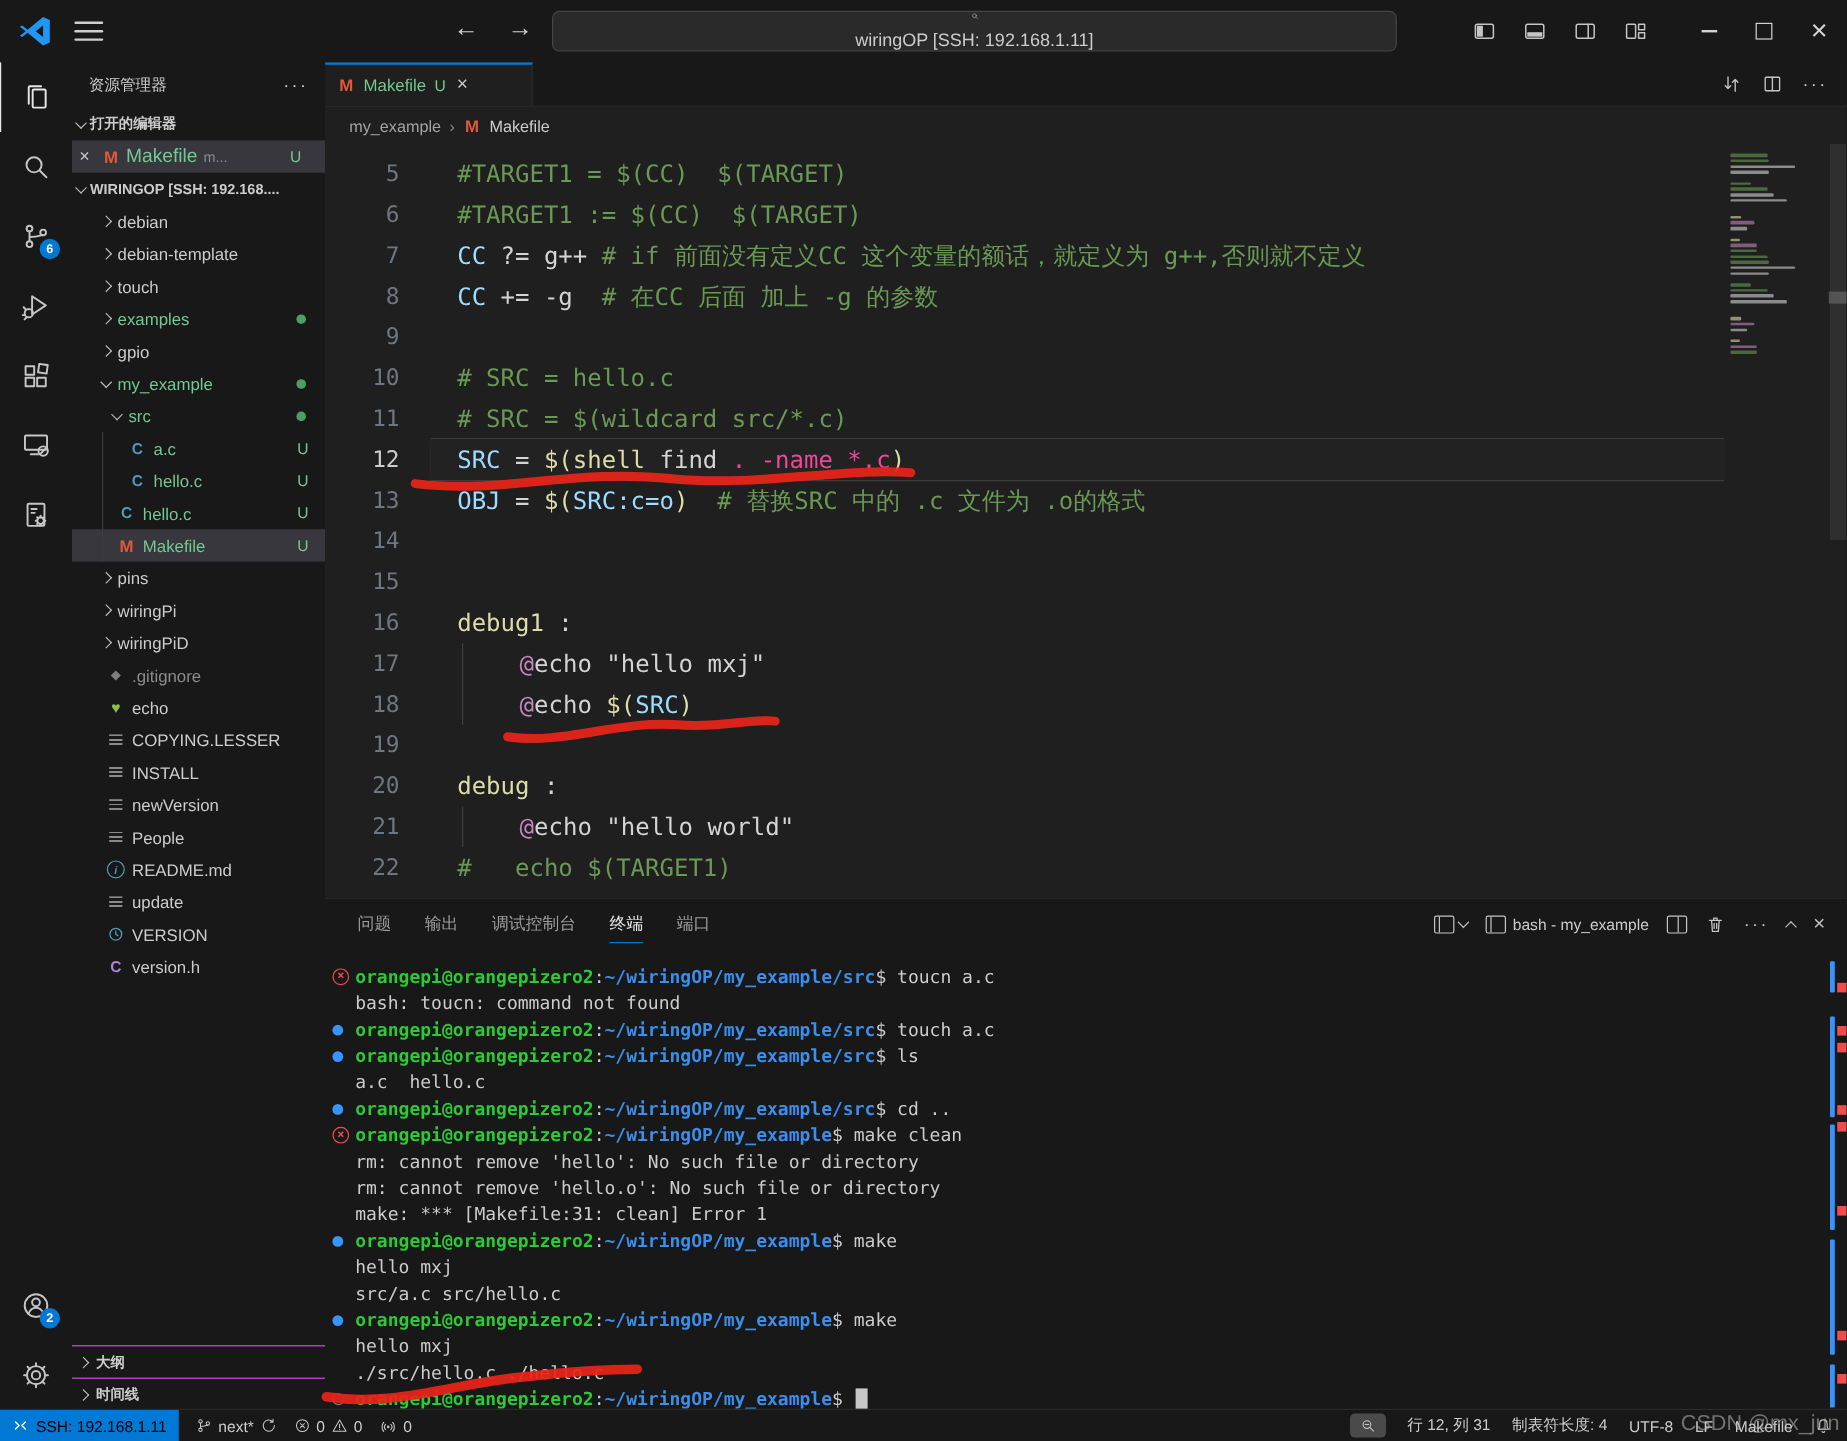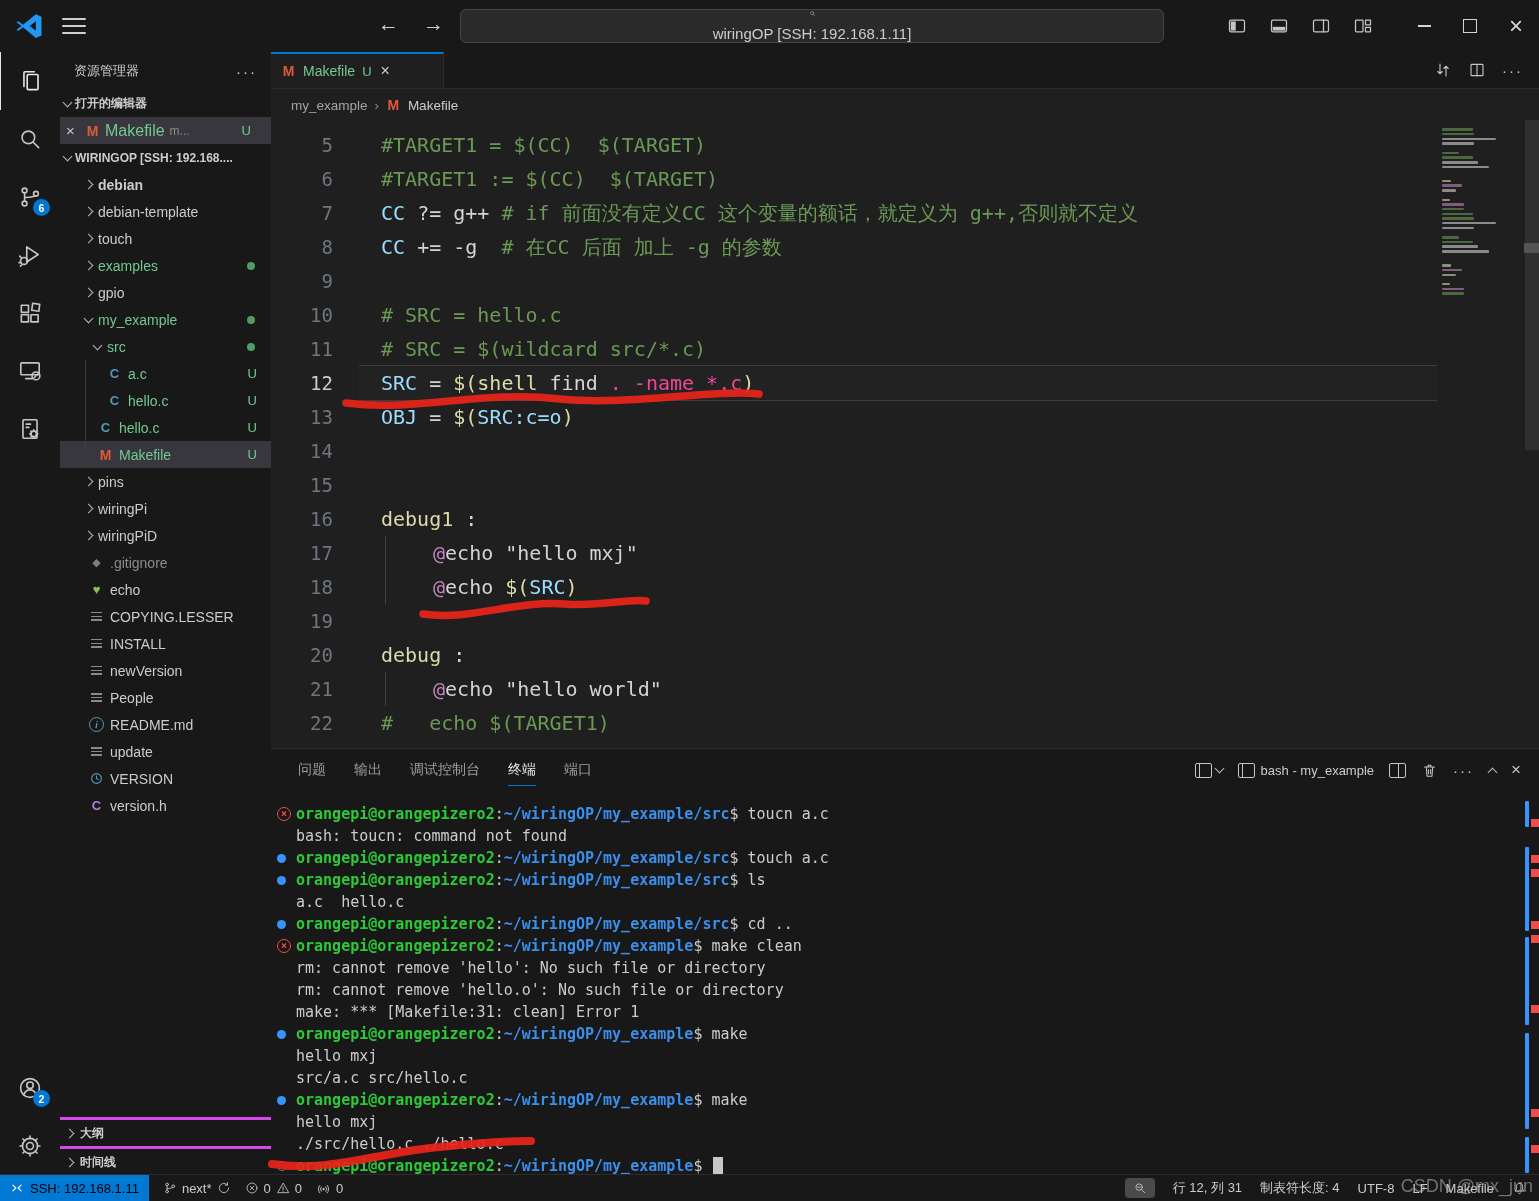--- a/index.html
+++ b/index.html
@@ -54,21 +54,21 @@
   .ficon{display:inline-flex;align-items:center;justify-content:center;width:15px;font-weight:bold;font-size:13px;}
   .fc{color:#519aba;}
   .fch{color:#b180d7;}
   .fm{color:#e0593b;font-size:14px;}
   .flines{width:11px;height:9px;background:repeating-linear-gradient(to bottom,#8a8a8a 0 1.5px,transparent 1.5px 3.6px);}
   .finfo{width:13px;height:13px;border:1.3px solid #519aba;border-radius:50%;color:#519aba;font-size:9px;font-style:italic;}
   .fgit{color:#7d7d7d;font-size:11px;}
   .fheart{color:#8bc34a;font-size:13px;}
   .treeguide{position:absolute;left:25px;width:1px;background:#3c3c3c;}
   .sbbottom{position:absolute;left:0;right:0;bottom:0;}
-  .sbsec{height:26px;border-top:3px solid #d946ef;display:flex;align-items:center;gap:7px;padding:0 6px;font-size:12px;font-weight:bold;cursor:pointer;}
+  .sbsec{height:26px;border-top:1px solid #d946ef;display:flex;align-items:center;gap:7px;padding:0 6px;font-size:12px;font-weight:bold;cursor:pointer;}
 
   
   .editorwrap{position:absolute;left:271px;top:52px;right:0;height:696px;background:#1f1f1f;}
   .tabbar{height:36px;background:#181818;display:flex;align-items:stretch;border-bottom:1px solid #2b2b2b;}
   .tab{width:152px;background:#1f1f1f;border-top:2px solid #0078d4;border-right:1px solid #2b2b2b;display:flex;align-items:center;
        gap:7px;padding:0 10px;font-size:14px;cursor:pointer;}
   .tab .fname{color:#73c991;}
   .tab .ubadge{color:#73c991;font-size:13px;}
   .tab .x{color:#cccccc;font-size:16px;margin-left:2px;}
   .tabactions{margin-left:auto;display:flex;align-items:center;gap:16px;padding-right:16px;color:#c5c5c5;}
@@ -270,21 +270,21 @@
       <span class="tlabel untracked">Makefile</span>
       <span style="color:#8a8a8a;font-size:12px;">m...</span>
       <span class="tbadge">U</span>
     </div>
     <div class="secheader">
       <span class="cv down"></span>
       <span>WIRINGOP [SSH: 192.168....</span>
     </div>
     <div id="tree" style="position:relative;">
       <div class="treeguide" style="top:189px;height:108px;"></div>
-    <div class="trow" style="padding-left: 25px; font-weight: bold;">
+    <div class="trow" style="padding-left: 25px;">
           <span class="cv right"></span>
           <span class="tlabel ">debian</span>
         </div>
         <div class="trow" style="padding-left: 25px;">
           <span class="cv right"></span>
           <span class="tlabel ">debian-template</span>
         </div>
         <div class="trow" style="padding-left: 25px;">
           <span class="cv right"></span>
           <span class="tlabel ">touch</span>
@@ -435,21 +435,21 @@
     </div>
     <div class="codearea mono" id="code">
         <div class="crow"><span class="lineno">5</span><span class="codetext"><span class="sg-cmt">#TARGET1 = $(CC)  $(TARGET)</span></span></div>
         <div class="crow"><span class="lineno">6</span><span class="codetext"><span class="sg-cmt">#TARGET1 := $(CC)  $(TARGET)</span></span></div>
         <div class="crow"><span class="lineno">7</span><span class="codetext"><span class="sg-var">CC</span><span class="sg-op"> ?= </span><span class="sg-pln">g++ </span><span class="sg-cmt"># if 前面没有定义CC 这个变量的额话，就定义为 g++,否则就不定义</span></span></div>
         <div class="crow"><span class="lineno">8</span><span class="codetext"><span class="sg-var">CC</span><span class="sg-op"> += </span><span class="sg-pln">-g  </span><span class="sg-cmt"># 在CC 后面 加上 -g 的参数</span></span></div>
         <div class="crow"><span class="lineno">9</span><span class="codetext"></span></div>
         <div class="crow"><span class="lineno">10</span><span class="codetext"><span class="sg-cmt"># SRC = hello.c</span></span></div>
         <div class="crow"><span class="lineno">11</span><span class="codetext"><span class="sg-cmt"># SRC = $(wildcard src/*.c)</span></span></div>
         <div class="crow cur"><span class="lineno">12</span><span class="codetext"><span class="sg-var">SRC</span><span class="sg-op"> = </span><span class="sg-fn">$(shell </span><span class="sg-pln">find</span><span class="sg-str"> . -name *.c</span><span class="sg-fn">)</span></span></div>
-        <div class="crow"><span class="lineno">13</span><span class="codetext"><span class="sg-var">OBJ</span><span class="sg-op"> = </span><span class="sg-fn">$(</span><span class="sg-var">SRC:c=o</span><span class="sg-fn">)</span><span class="sg-pln">  </span></span></div>
+        <div class="crow"><span class="lineno">13</span><span class="codetext"><span class="sg-var">OBJ</span><span class="sg-op"> = </span><span class="sg-fn">$(</span><span class="sg-var">SRC:c=o</span><span class="sg-fn">)</span><span class="sg-pln">  </span><span class="sg-cmt"># 替换SRC 中的 .c 文件为 .o的格式</span></span></div>
         <div class="crow"><span class="lineno">14</span><span class="codetext"></span></div>
         <div class="crow"><span class="lineno">15</span><span class="codetext"></span></div>
         <div class="crow"><span class="lineno">16</span><span class="codetext"><span class="sg-fn">debug1</span><span class="sg-pln"> :</span></span></div>
         <div class="crow guide"><span class="lineno">17</span><span class="codetext"><span class="sg-kw">@</span><span class="sg-pln">echo "hello mxj"</span></span></div>
         <div class="crow guide"><span class="lineno">18</span><span class="codetext"><span class="sg-kw">@</span><span class="sg-pln">echo </span><span class="sg-fn">$(</span><span class="sg-var">SRC</span><span class="sg-fn">)</span></span></div>
         <div class="crow"><span class="lineno">19</span><span class="codetext"></span></div>
         <div class="crow"><span class="lineno">20</span><span class="codetext"><span class="sg-fn">debug</span><span class="sg-pln"> :</span></span></div>
         <div class="crow guide"><span class="lineno">21</span><span class="codetext"><span class="sg-kw">@</span><span class="sg-pln">echo "hello world"</span></span></div>
         <div class="crow"><span class="lineno">22</span><span class="codetext"><span class="sg-cmt">#   echo $(TARGET1)</span></span></div>
       </div>

